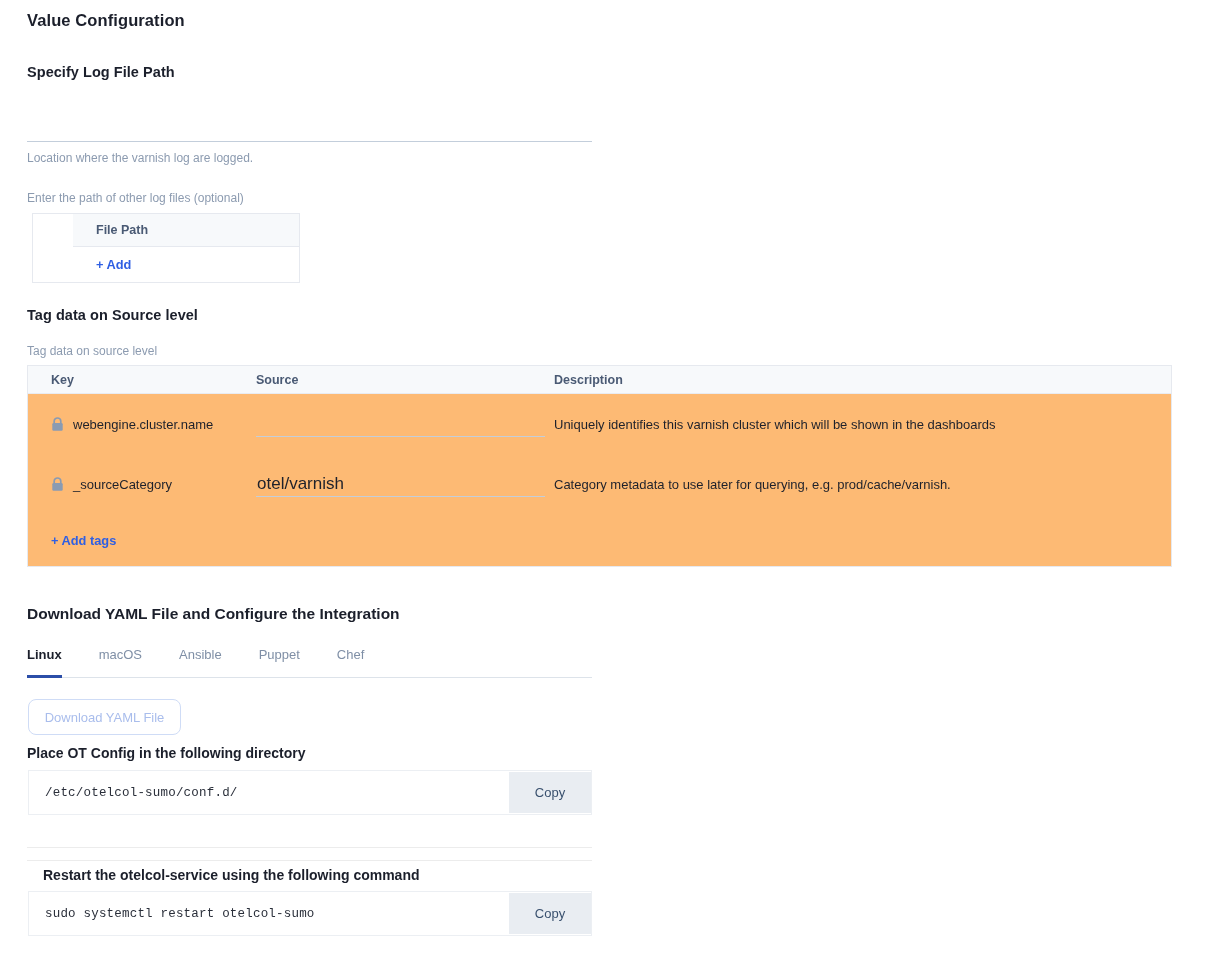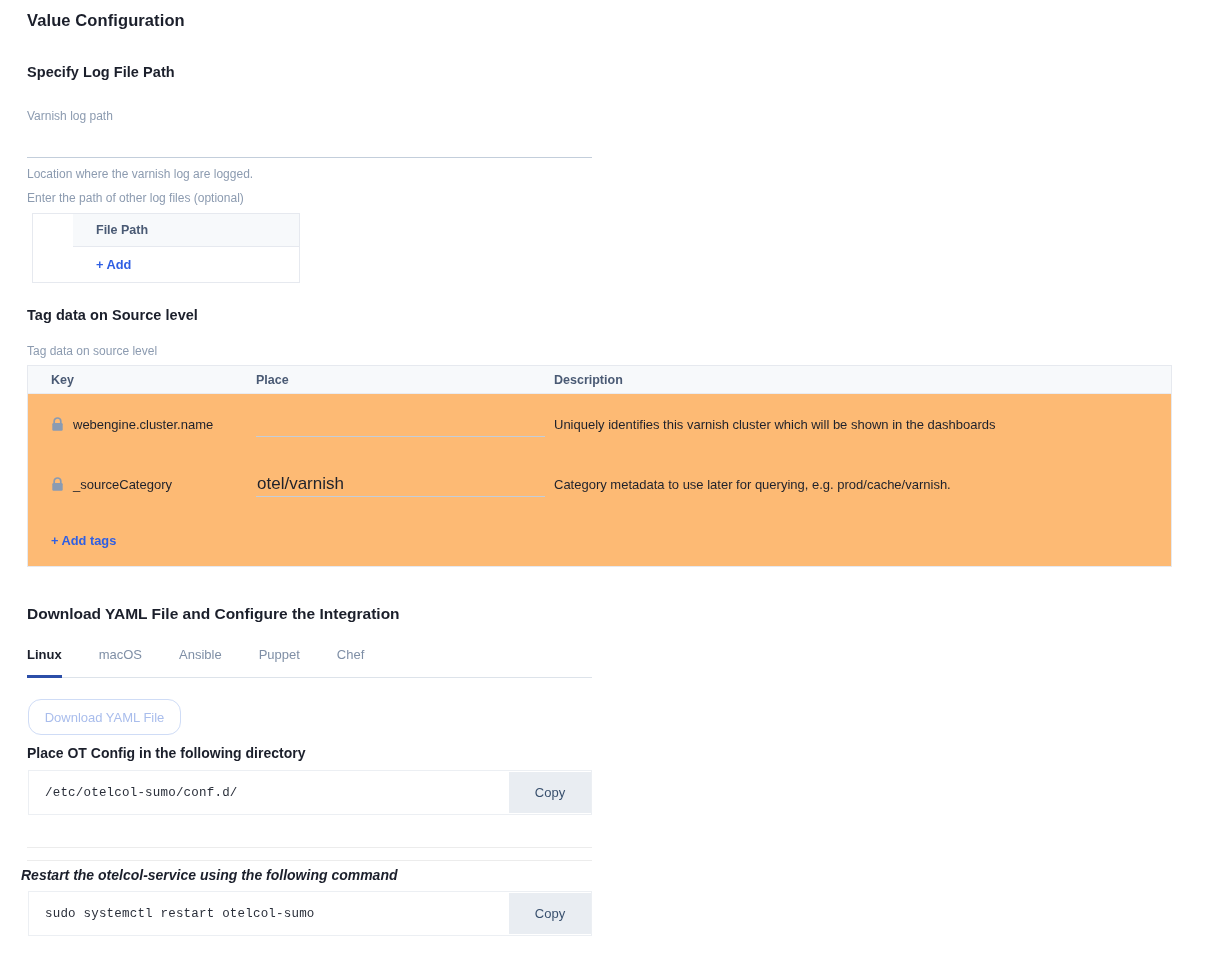--- a/index.html
+++ b/index.html
@@ -180,21 +180,21 @@
 
   .dl-button {
     position: absolute;
     left: 28px; top: 699px;
     width: 153px; height: 36px;
     border: 1px solid #cfdcf6;
     background: #ffffff;
     color: #a9bdec;
     font-family: "Liberation Sans", sans-serif;
     font-size: 13px;
-    border-radius: 13px;
+    border-radius: 8px;
     cursor: default;
   }
 
   .place-title { position: absolute; left: 27px; top: 745px; font-size: 14px; font-weight: 700; color: #1b1f2b; }
 
   .code-box {
     position: absolute;
     left: 28px;
     width: 564px;
     height: 45px;
@@ -226,55 +226,54 @@
   .divider {
     position: absolute;
     left: 27px;
     width: 565px;
     height: 1px;
     background: #ececec;
   }
   .divider.d1 { top: 847px; }
   .divider.d2 { top: 860px; }
 
-  .restart-title { position: absolute; left: 21px; top: 867px; font-size: 14px; font-weight: 700; color: #1b1f2b; font-style: italic; }
+  .restart-title { position: absolute; left: 43px; top: 867px; font-size: 14px; font-weight: 700; color: #1b1f2b; }
 </style>
 </head>
 <body>
 
 <div class="page">
 
   <div class="page-title">Value Configuration</div>
 
   <div class="specify-block">
     <span class="section-title">Specify Log File Path</span>
 
     <div class="field-row">
-      <span class="field-label">Varnish log path</span>
       <input class="underline-input" type="text" value="" style="">
       <span class="field-help">Location where the varnish log are logged.</span>
     </div>
   </div>
 
   <div class="filepath-label">Enter the path of other log files (optional)</div>
 
   <div class="filepath-table">
     <div class="filepath-head">File Path</div>
     <div class="filepath-body">
       <span class="link-action">+ Add</span>
     </div>
   </div>
 
   <div class="section-title tag-section-title">Tag data on Source level</div>
   <div class="sub-label tag-sub-label">Tag data on source level</div>
 
   <div class="tag-table">
     <div class="tag-head">
       <div class="col-key">Key</div>
-      <div class="col-val">Place</div>
+      <div class="col-val">Source</div>
       <div class="col-desc">Description</div>
     </div>
 
     <div class="tag-row">
       <div class="col-key">
         <span class="lock-icon">
           <svg width="13" height="15" viewBox="0 0 13 15">
             <path d="M3.2 6.2V4.3a3.3 3.3 0 0 1 6.6 0v1.9" fill="none" stroke="#8a9bb2" stroke-width="1.7"></path>
             <rect x="1.3" y="6.1" width="10.4" height="7.7" rx="1.2" fill="#8a9bb2"></rect>
           </svg>

